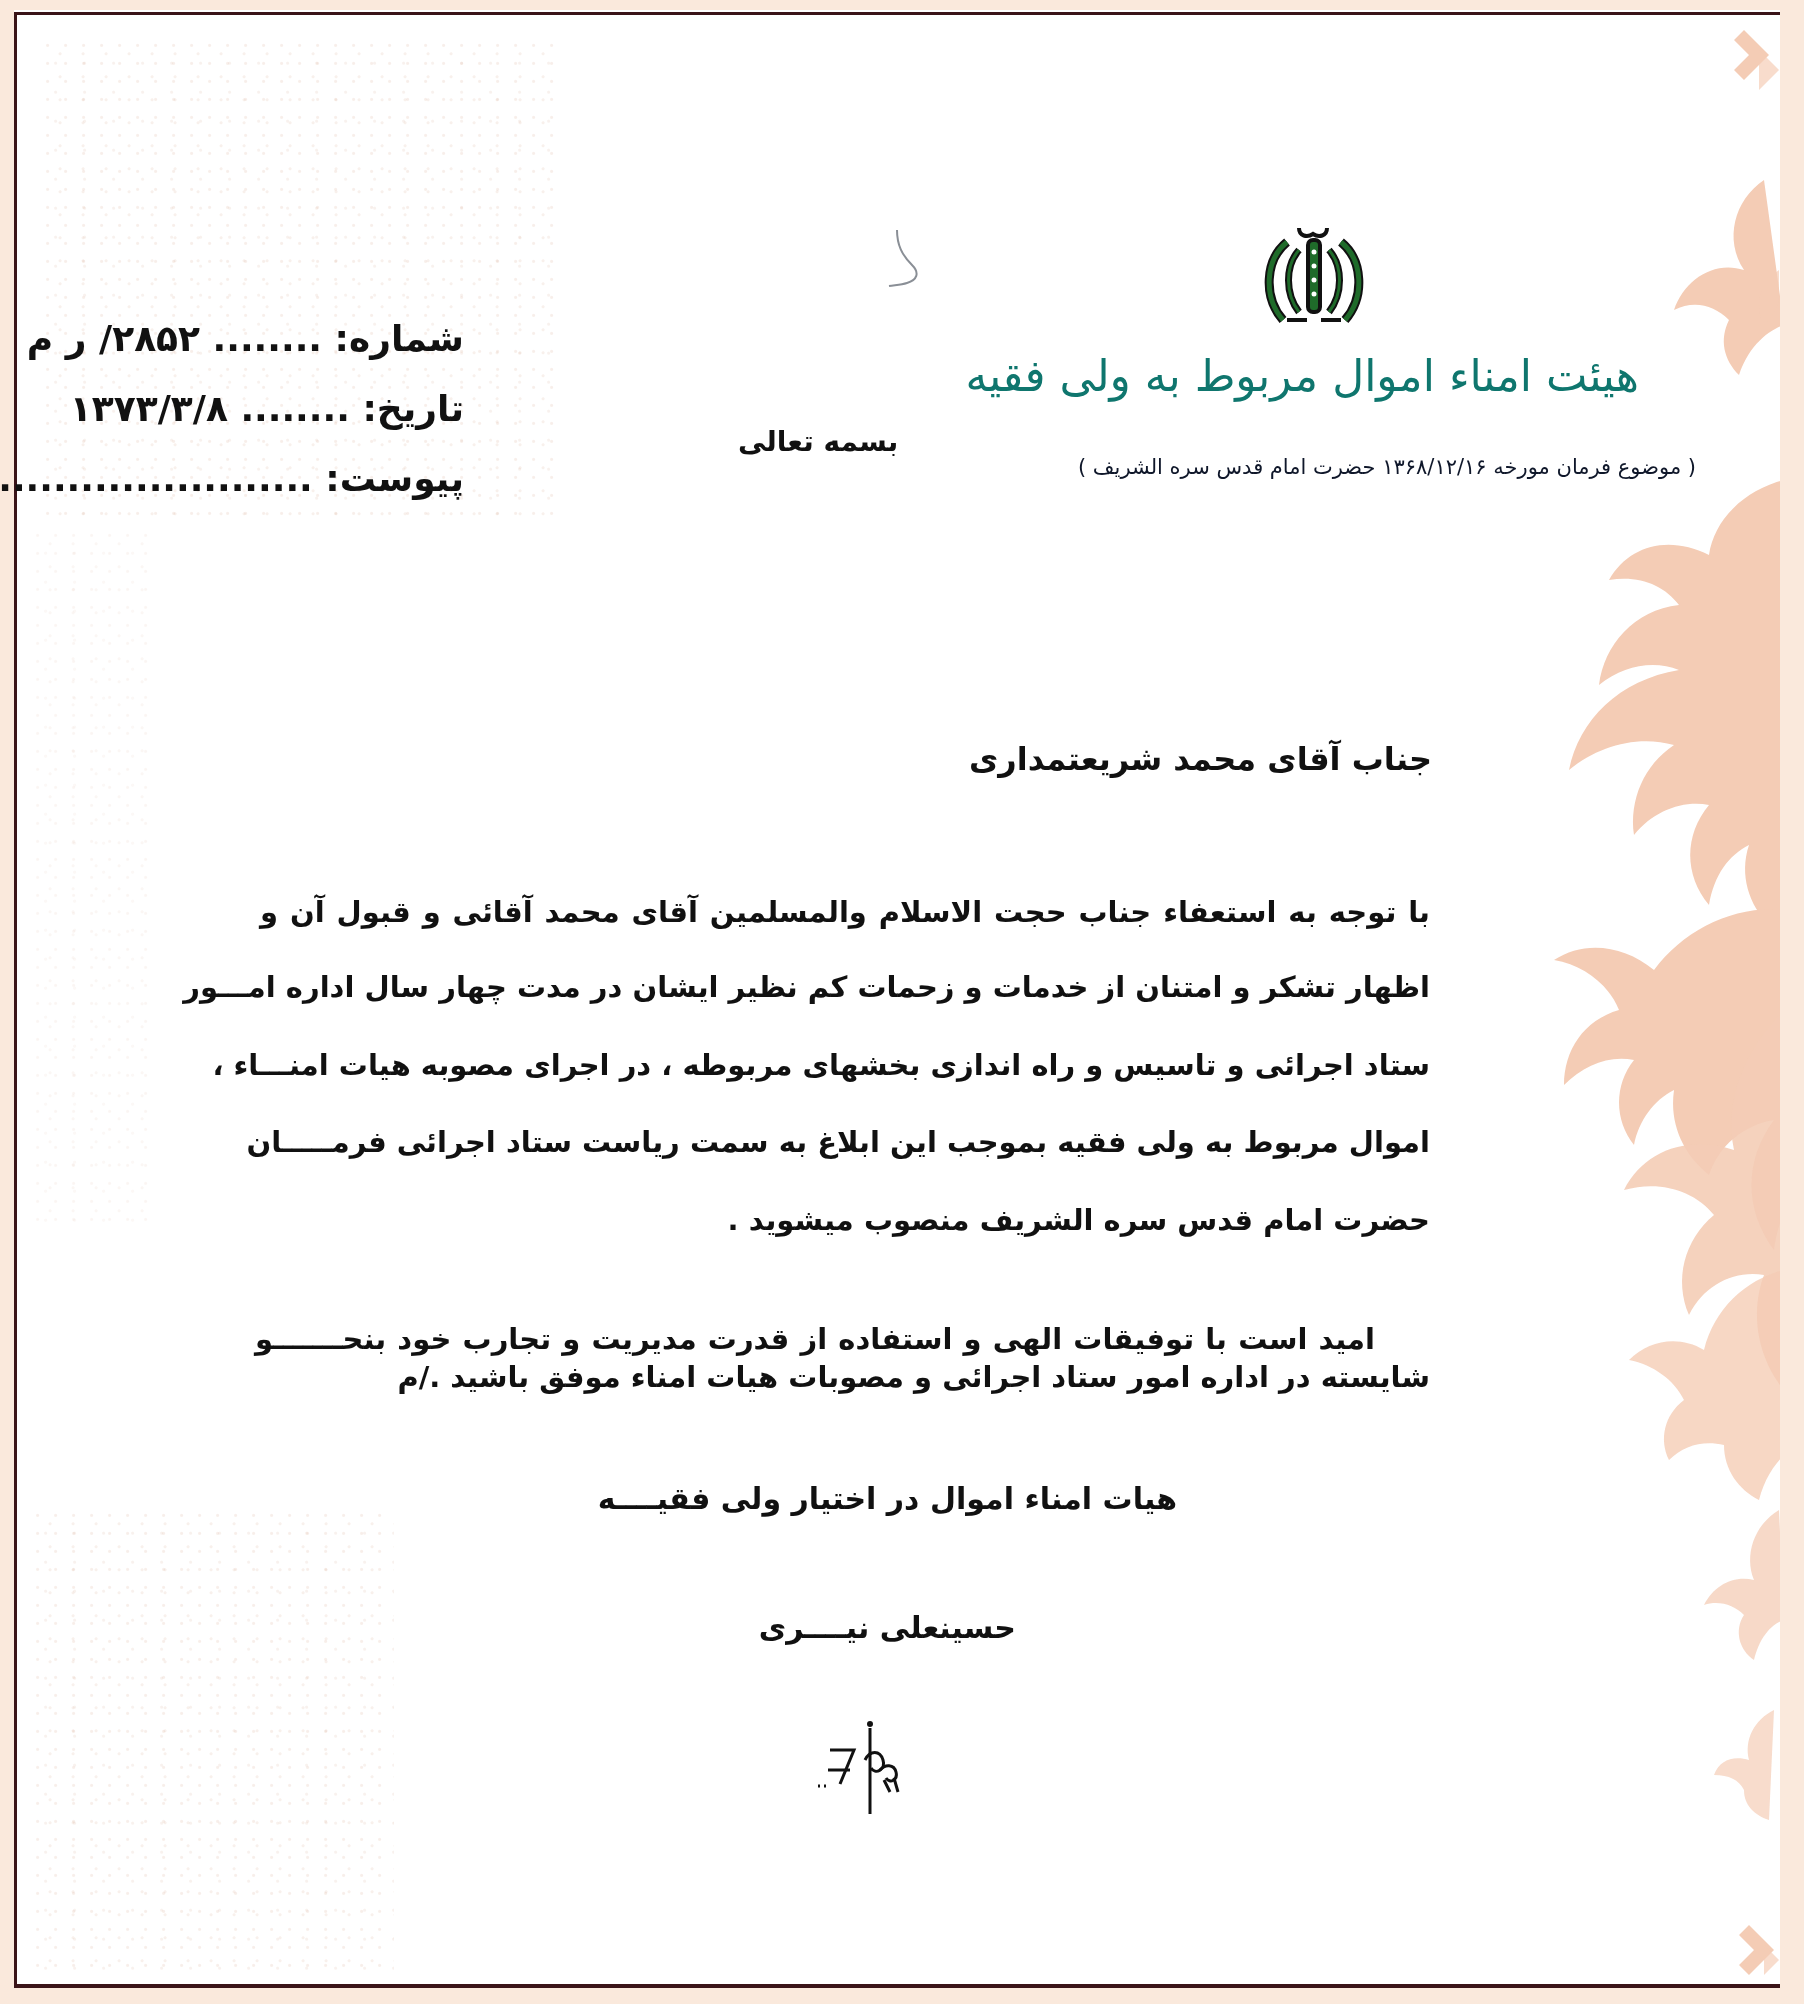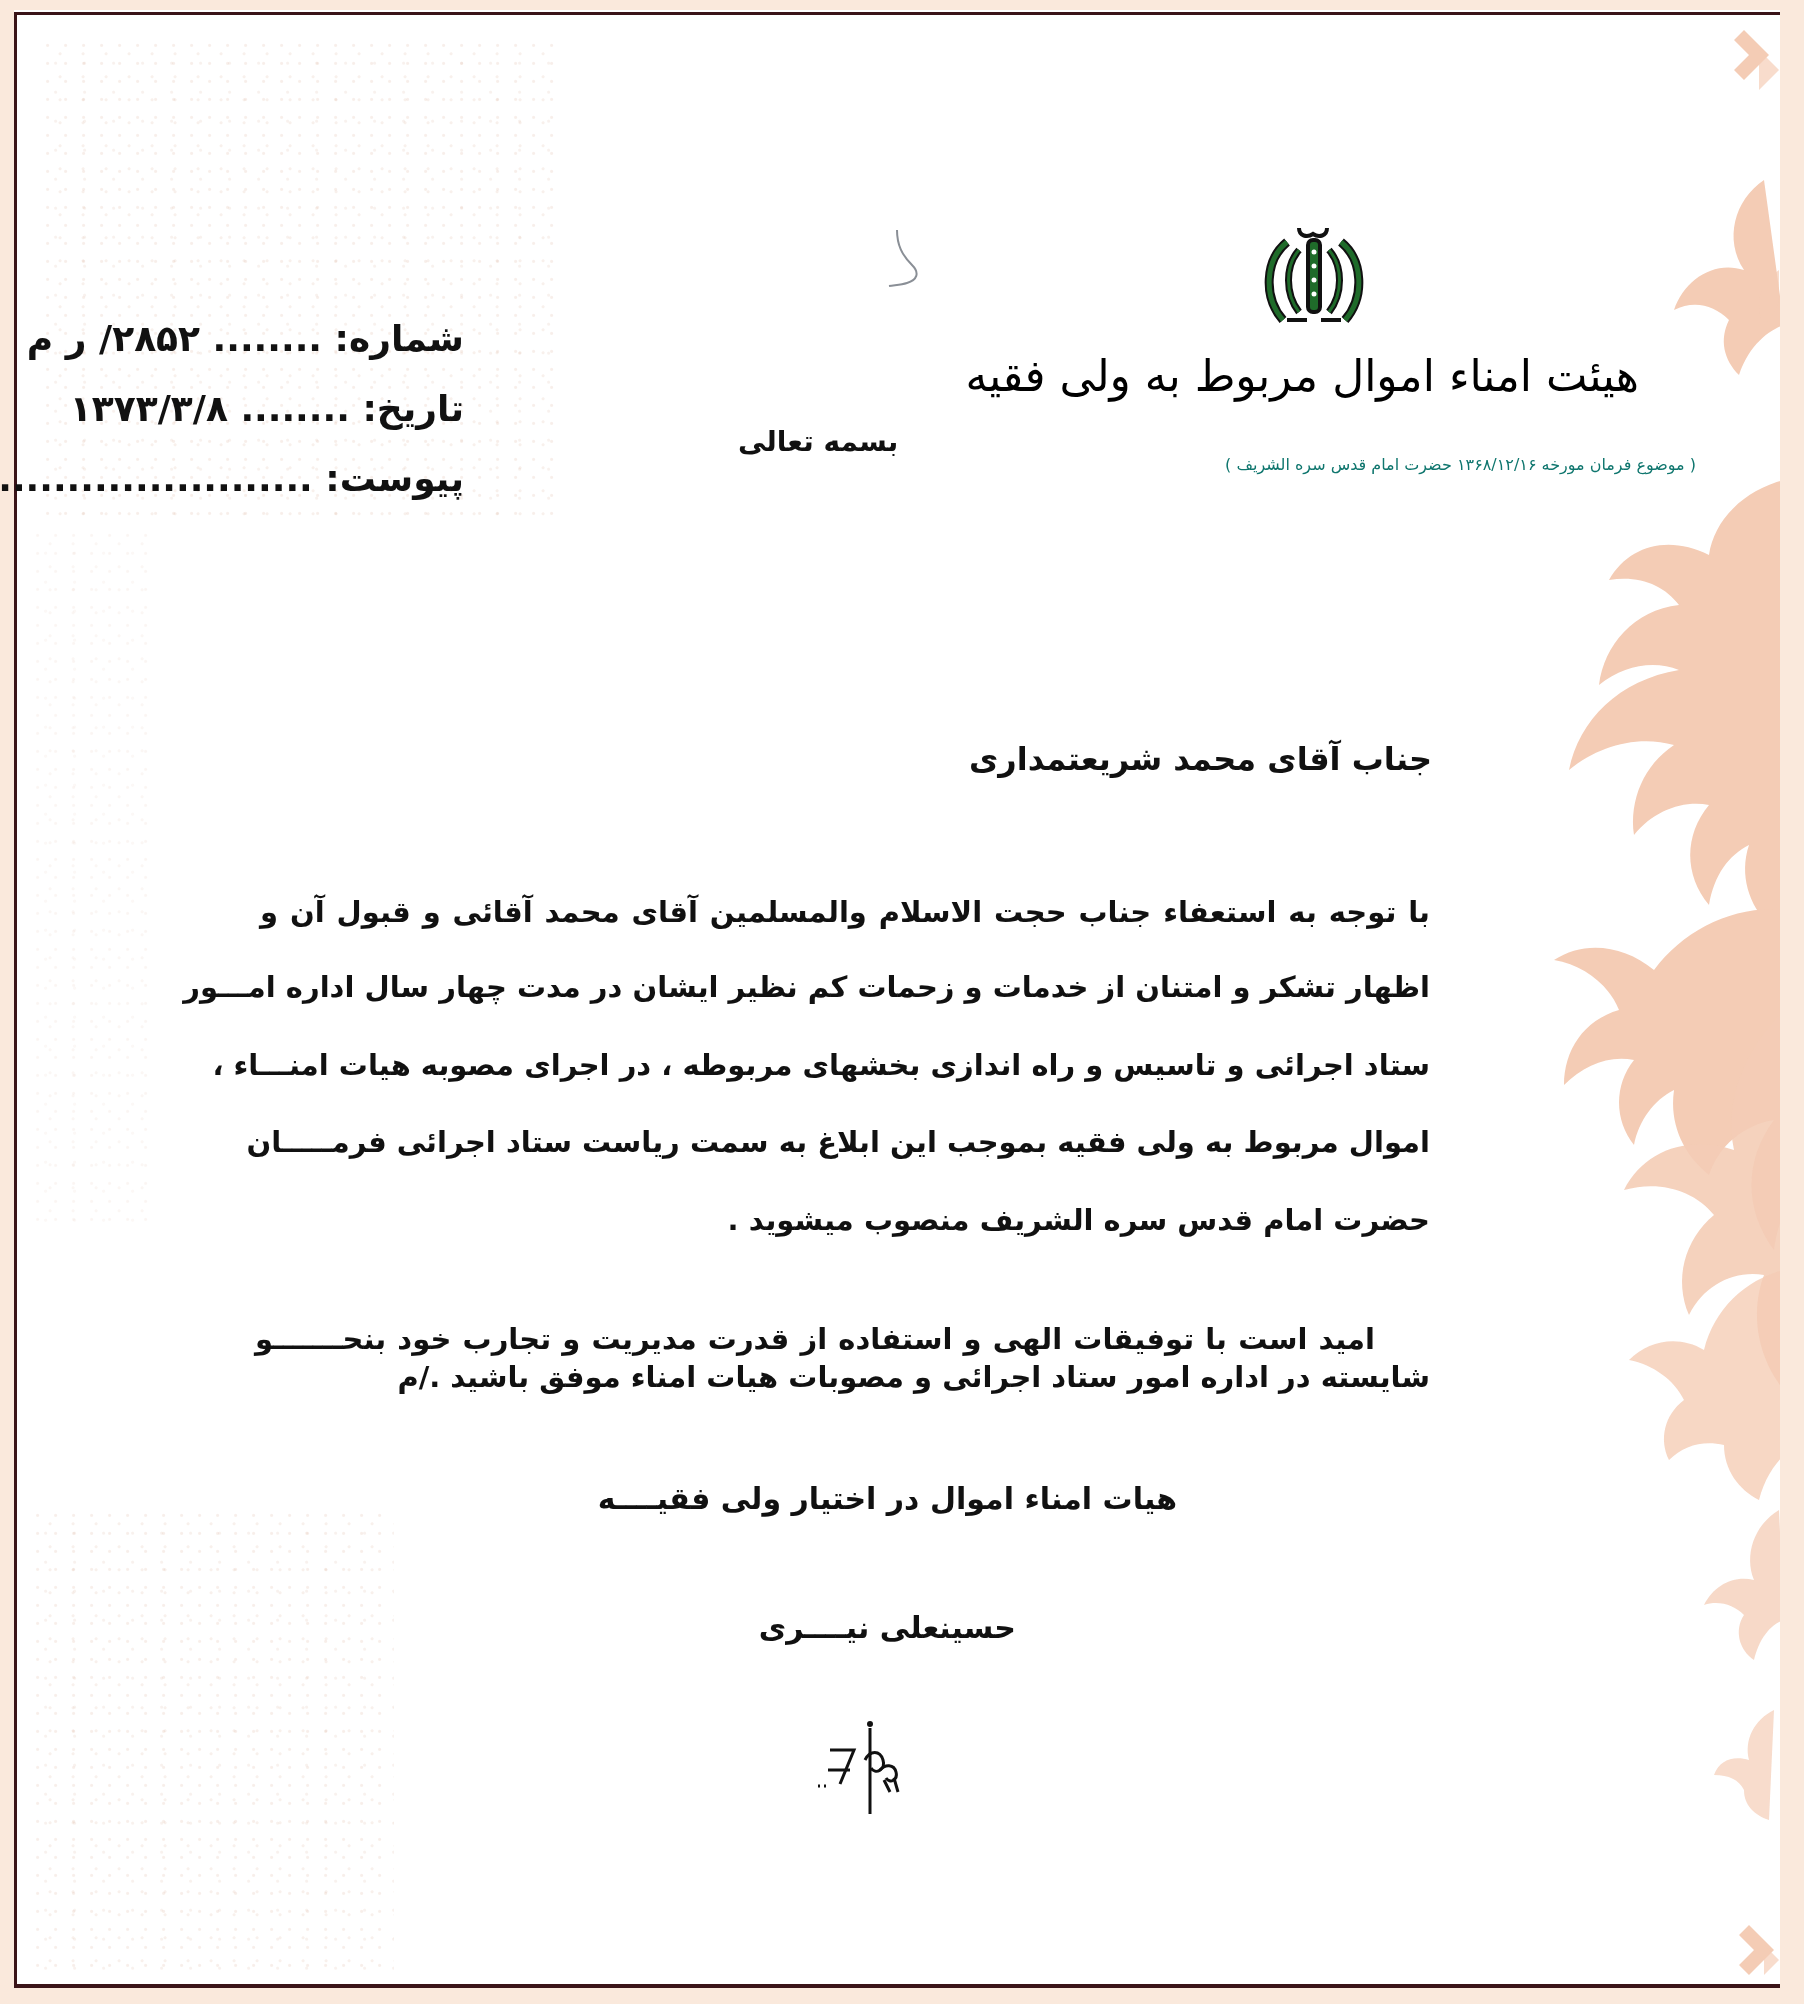--- a/index.html
+++ b/index.html
@@ -48,26 +48,26 @@
     }
     .rtl {
       direction: rtl;
       unicode-bidi: embed;
       position: absolute;
       white-space: nowrap;
     }
     .org-name {
       font-family: "DejaVu Sans", sans-serif;
       font-size: 44px;
-      color: #000000;
+      color: #0f766e;
     }
     .decree {
       font-family: "DejaVu Sans", sans-serif;
-      font-size: 16px;
-      color: #0f766e;
+      font-size: 21px;
+      color: #0f172a;
     }
     .bism {
       font-family: "DejaVu Sans", sans-serif;
       font-weight: bold;
       font-size: 28px;
     }
     .meta {
       font-family: "DejaVu Sans", sans-serif;
       font-weight: bold;
       font-size: 36px;

